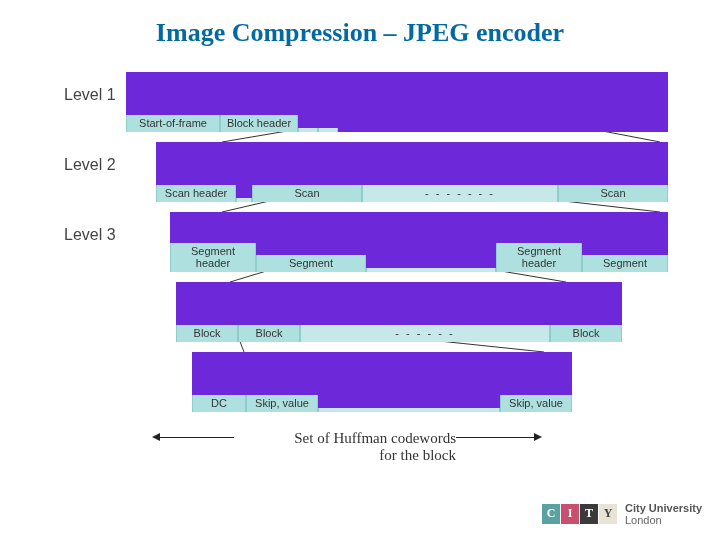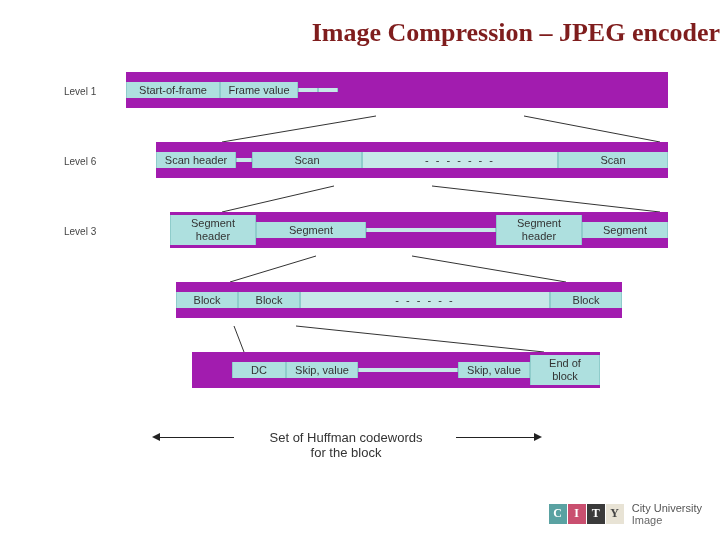--- a/index.html
+++ b/index.html
@@ -5,58 +5,58 @@
   * { box-sizing: border-box; margin: 0; padding: 0; }
   body {
     width: 720px;
     height: 540px;
     background: #fff;
     font-family: Arial, Helvetica, sans-serif;
     position: relative;
     overflow: hidden;
   }
   .title {
-    text-align: right;
+    text-align: center;
     font-family: Georgia, 'Times New Roman', serif;
     font-size: 26px;
     font-weight: bold;
-    color: #7f1d1d;
+    color: #0369a1;
     padding-top: 18px;
   }
   .diagram {
     position: absolute;
     left: 68px;
     top: 72px;
     width: 600px;
   }
   .row {
     position: relative;
     height: 44px;
     margin-bottom: 26px;
   }
   .row-label {
     position: absolute;
     left: -4px;
     top: 14px;
-    font-size: 10px;
+    font-size: 16px;
     color: #444;
     width: 56px;
   }
   .lane {
     position: absolute;
     left: 58px;
     top: 0;
     right: 0;
-    height: 36px;
-    background: #a21caf;
+    height: 60px;
+    background: #6d28d9;
     display: flex;
-    align-items: center;
+    align-items: flex-end;
   }
   .lane.narrow { left: 108px; right: 46px; }
-  .lane.narrower { left: 124px; right: 68px; padding-left: 40px; }
+  .lane.narrower { left: 124px; right: 96px; }
   .cell {
     background: #aee0df;
     border-left: 1px solid #8fcccb;
     border-right: 1px solid #8fcccb;
     text-align: center;
     font-size: 11px;
     color: #333;
     display: flex;
     align-items: center;
     justify-content: center;
@@ -66,24 +66,25 @@
   .cell.light { background: #c7e8e8; }
   .connectors {
     position: absolute;
     left: 0; top: 0; width: 720px; height: 540px;
     pointer-events: none;
   }
   .footer-label {
     position: absolute;
     left: 236px;
     top: 430px;
-    font-size: 13px;
+    font-size: 15px;
     color: #333;
-    text-align: center;
+    text-align: right;
     width: 220px;
+    font-family: Liberation Serif, serif;
   }
   .arrow-line {
     position: absolute;
     top: 437px;
     height: 1px;
     background: #222;
   }
   .arrow-line.left { left: 158px; width: 76px; }
   .arrow-line.right { left: 456px; width: 78px; }
   .arrow-head {
@@ -107,21 +108,21 @@
     width: 18px; height: 20px;
     color: #fff; font-size: 12px; font-weight: bold;
     display: flex; align-items: center; justify-content: center;
     font-family: Georgia, serif;
   }
   .tC { background: #5aa2a2; }
   .tI { background: #c94f6f; }
   .tT { background: #3a3a3a; }
   .tY { background: #e8e3d5; color: #444; }
   .logo-text { font-size: 11px; color: #666; line-height: 1.1; }
-  .logo-text .b { font-weight: normal; color: #555; }
+  .logo-text .b { font-weight: bold; color: #555; }
 </style>
 </head>
 <body>
 
 <div class="title">Image Compression – JPEG encoder</div>
 
 <svg class="connectors" viewBox="0 0 720 540">
   <g stroke="#333" stroke-width="1" fill="none">
 
     <line x1="376" y1="116" x2="222" y2="142"></line>
@@ -137,28 +138,28 @@
     <line x1="296" y1="326" x2="544" y2="352"></line>
   </g>
 </svg>
 
 <div class="diagram">
 
   <div class="row">
     <div class="row-label">Level 1</div>
     <div class="lane">
       <div class="cell" style="flex:0 0 94px">Start-of-frame</div>
-      <div class="cell" style="flex:0 0 78px">Frame value</div>
+      <div class="cell" style="flex:0 0 78px">Block header</div>
       <div class="cell light" style="flex:0 0 20px"></div>
       <div class="cell light" style="flex:0 0 20px"></div>
     </div>
   </div>
 
   <div class="row">
-    <div class="row-label">Level 6</div>
+    <div class="row-label">Level 2</div>
     <div class="lane" style="left:88px">
       <div class="cell" style="flex:0 0 80px">Scan header</div>
       <div class="cell light" style="flex:0 0 16px"></div>
       <div class="cell" style="flex:0 0 110px">Scan</div>
       <div class="cell light" style="flex:1;letter-spacing:2px">- - - - - - -</div>
       <div class="cell" style="flex:0 0 110px">Scan</div>
     </div>
   </div>
 
   <div class="row">
@@ -180,21 +181,20 @@
       <div class="cell" style="flex:0 0 72px">Block</div>
     </div>
   </div>
 
   <div class="row" style="margin-bottom:8px">
     <div class="lane narrower">
       <div class="cell" style="flex:0 0 54px">DC</div>
       <div class="cell" style="flex:0 0 72px">Skip, value</div>
       <div class="cell light" style="flex:1"></div>
       <div class="cell" style="flex:0 0 72px">Skip, value</div>
-      <div class="cell" style="flex:0 0 70px">End of block</div>
     </div>
   </div>
 
 </div>
 
 <div class="arrow-line left"></div>
 <div class="arrow-head l"></div>
 <div class="arrow-line right"></div>
 <div class="arrow-head r"></div>
 <div class="footer-label" style="white-space:pre-line">Set of Huffman codewords
@@ -202,15 +202,15 @@
 
 <div class="logo">
   <div class="logo-tiles">
     <div class="tile tC">C</div>
     <div class="tile tI">I</div>
     <div class="tile tT">T</div>
     <div class="tile tY">Y</div>
   </div>
   <div class="logo-text">
     <div class="b">City University</div>
-    <div>Image</div>
+    <div>London</div>
   </div>
 </div>
 
 </body></html>

